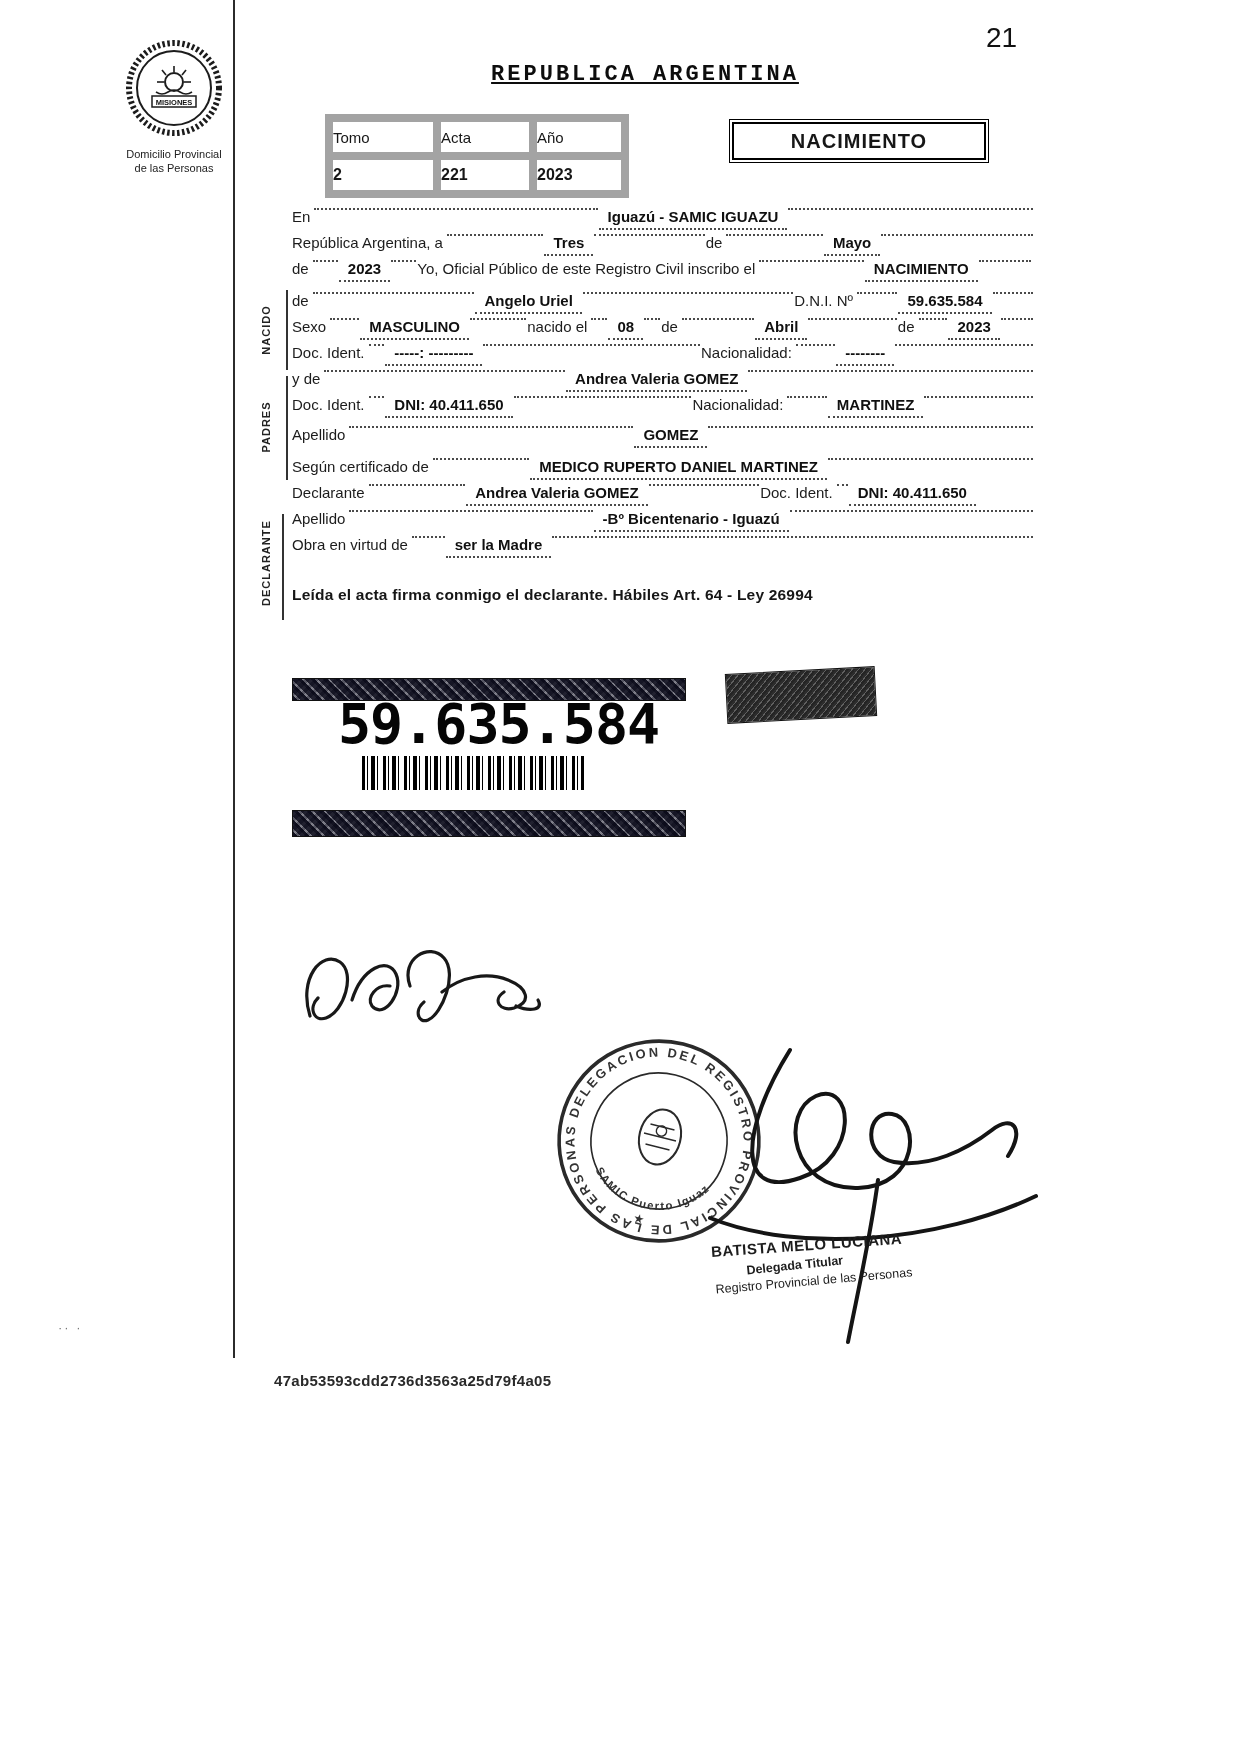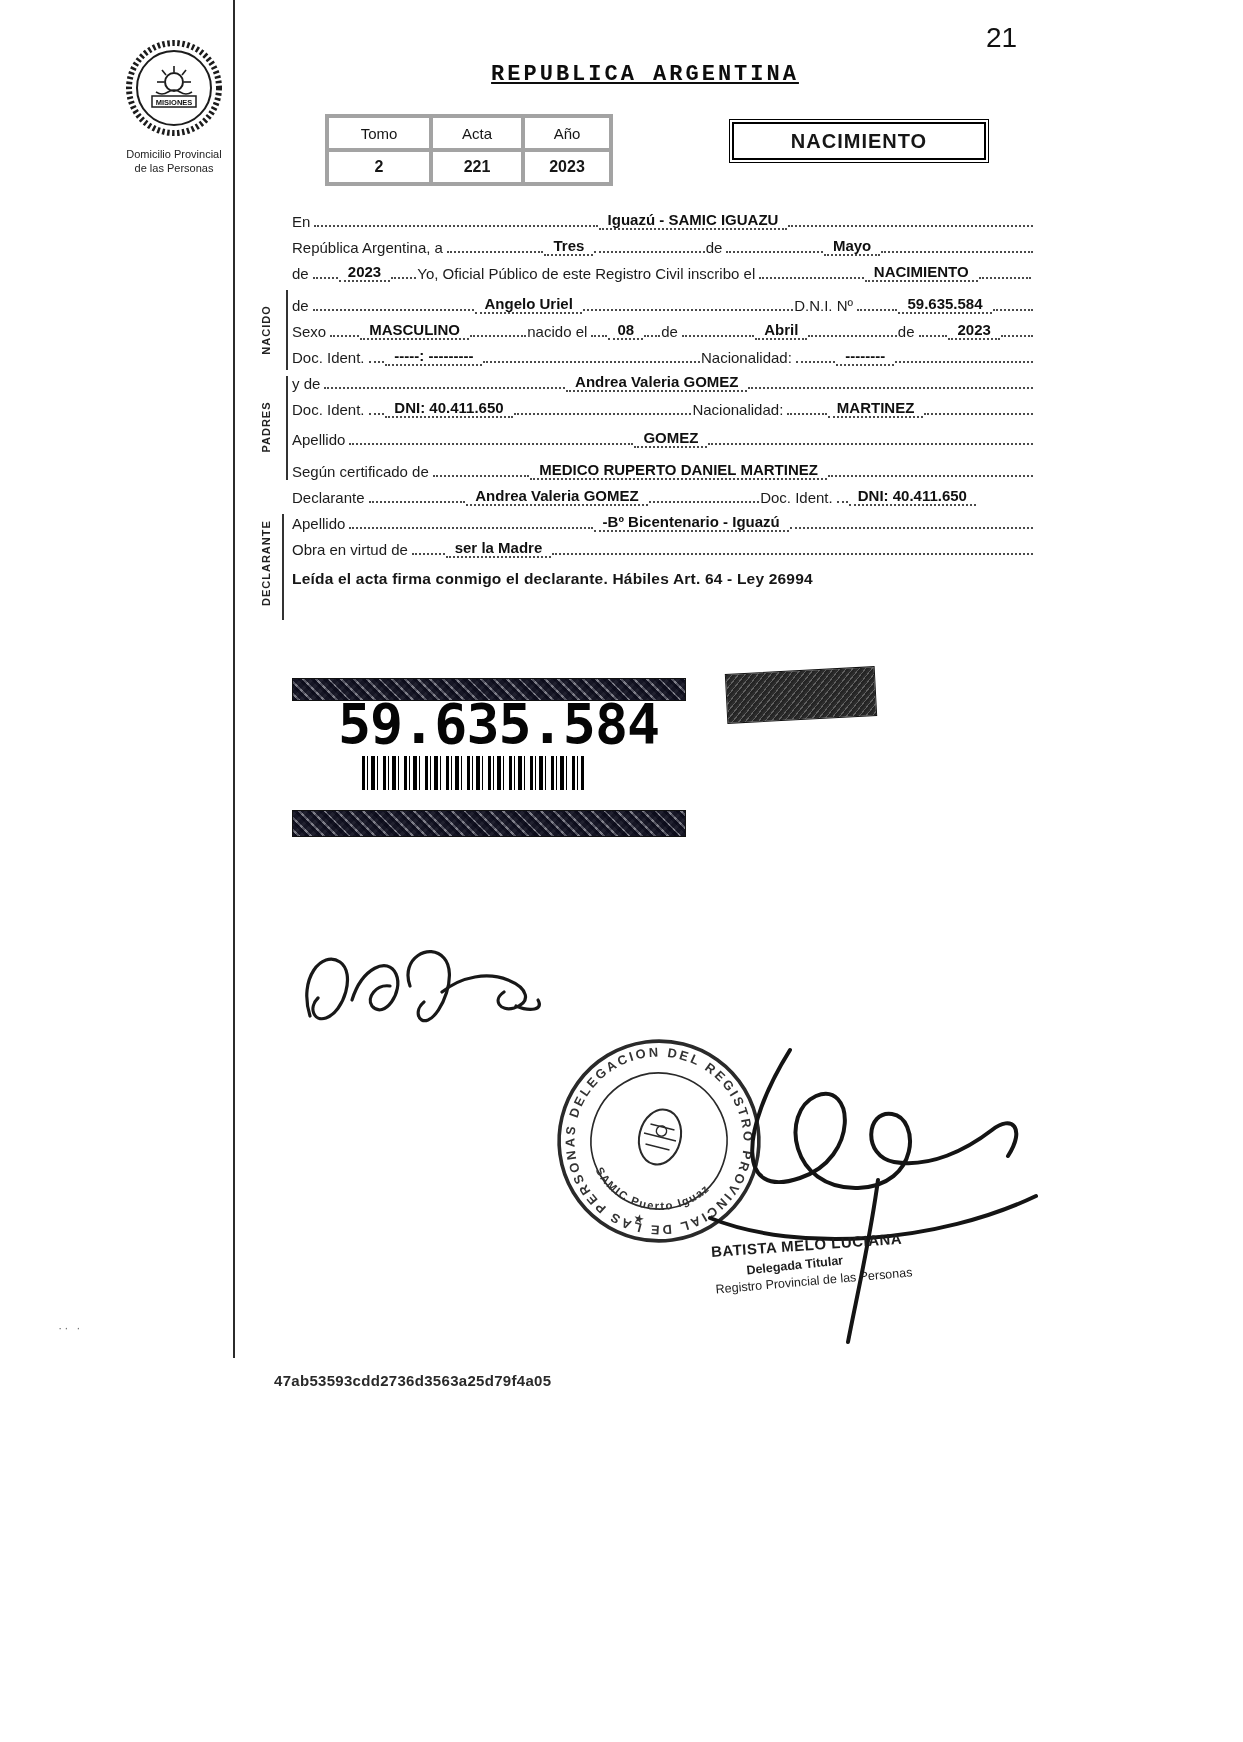--- a/index.html
+++ b/index.html
@@ -12,39 +12,39 @@
   
   .scan-line{left:233px;top:0;width:2px;height:1358px;background:#2b2b2b;}
 
   
   .pagenum{left:986px;top:22px;font-size:28px;font-weight:400;color:#111;}
 
   
   .doc-title{left:400px;top:62px;width:490px;text-align:center;
     font-family:"Liberation Mono",monospace;font-weight:700;font-size:22px;letter-spacing:3px;color:#0d0d0d;text-decoration:underline;}
   table.rec{position:absolute;left:325px;top:114px;border-collapse:collapse;}
-  table.rec td{border:4px solid #a3a3a3;text-align:center;padding:0;height:30px;font-size:15px;}
+  table.rec td{border:8px solid #a3a3a3;text-align:left;padding:0;height:30px;font-size:15px;}
   table.rec td.c1{width:100px}table.rec td.c2{width:88px}table.rec td.c3{width:84px}
   table.rec tr.vals td{font-weight:700;font-size:16px;}
   .typebox{left:732px;top:122px;width:250px;height:34px;border:2px solid #000;outline:1px solid #000;outline-offset:2px;
     display:flex;align-items:center;justify-content:center;font-size:20px;font-weight:700;letter-spacing:1px;}
 
   
   .logo-wrap{left:120px;top:38px;width:108px;text-align:center;}
   .logo-cap{margin-top:4px;font-size:11px;line-height:1.25;color:#222;}
 
   
   .form{left:292px;top:208px;width:742px;}
-  .fline{display:flex;align-items:flex-end;font-size:15px;height:22px;margin-bottom:4px;}
+  .fline{display:flex;font-size:15px;height:22px;margin-bottom:4px;}
   .lbl{white-space:nowrap;flex-shrink:0;padding-right:3px;color:#1c1c1c;}
   .dots{flex-basis:0;border-bottom:2px dotted #4a4a4a;margin:0 1px 3px;height:0;}
   .val{font-weight:700;white-space:nowrap;flex-shrink:0;text-align:center;padding:0 9px;
     border-bottom:2px dotted #4a4a4a;color:#101010;}
   .gap8{margin-top:8px}.gap10{margin-top:10px}.gap12{margin-top:12px}
-  .closing{font-size:15.5px;font-weight:700;margin-top:12px;letter-spacing:.2px;}
+  .closing{font-size:15.5px;font-weight:700;margin-top:28px;letter-spacing:.2px;}
 
   .vlabel{position:absolute;font-size:11px;font-weight:700;letter-spacing:1px;color:#222;
     transform:rotate(-90deg);transform-origin:center;white-space:nowrap;text-align:center;}
   .bracket{position:absolute;width:2px;background:#333;}
 
   
   .band{background:
       repeating-linear-gradient(45deg, rgba(10,10,25,.9) 0 3px, rgba(150,150,160,.45) 3px 5px, rgba(20,20,35,.85) 5px 9px),
       repeating-linear-gradient(-45deg, #20202e 0 4px, #6a6a74 4px 7px);
     border:1px solid #111;}

